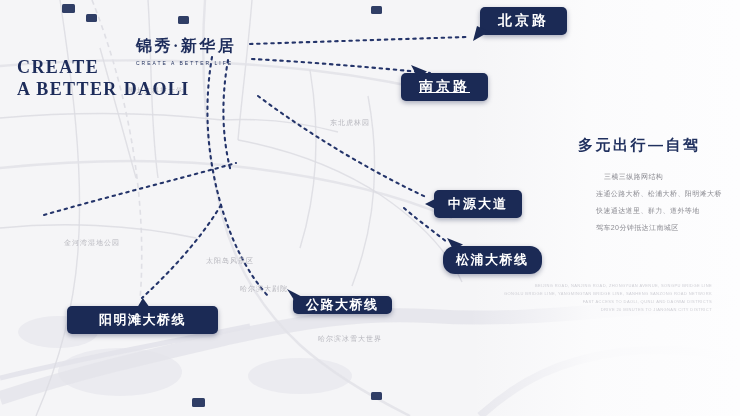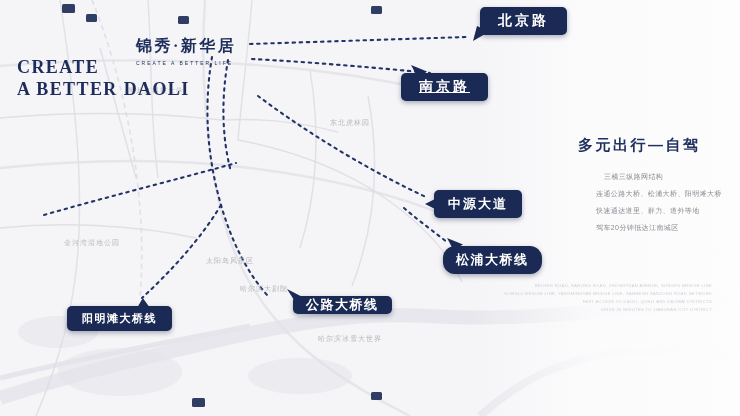--- a/index.html
+++ b/index.html
@@ -45,21 +45,21 @@
   .c1{left:480px;top:7px;font-size:14px;letter-spacing:3px;padding:5px 18px;}
   .c1 .tail{left:-7px;bottom:-6px;width:16px;height:15px;clip-path:polygon(0 100%, 25% 0, 100% 38%);}
   .c2{left:401px;top:73px;font-size:14px;letter-spacing:3px;padding:5px 18px;text-decoration:underline;}
   .c2 .tail{left:10px;top:-8px;width:16px;height:12px;clip-path:polygon(0 0, 100% 55%, 40% 100%);}
   .c3{left:434px;top:190px;font-size:13px;letter-spacing:2px;padding:5px 14px;}
   .c3 .tail{left:-9px;top:8px;width:12px;height:12px;clip-path:polygon(0 50%, 100% 0, 100% 100%);}
   .c4{left:443px;top:246px;font-size:13px;letter-spacing:1.5px;padding:5px 13px;border-radius:12px;}
   .c4 .tail{left:4px;top:-8px;width:16px;height:12px;clip-path:polygon(0 0, 100% 55%, 40% 100%);}
   .c5{left:293px;top:296px;font-size:13px;letter-spacing:1.5px;padding:0 13px;}
   .c5 .tail{left:-6px;top:-7px;width:14px;height:12px;clip-path:polygon(0 0, 100% 60%, 55% 100%);}
-  .c6{left:67px;top:306px;font-size:11px;letter-spacing:1.5px;padding:5px 15px;}
+  .c6{left:67px;top:306px;font-size:13px;letter-spacing:1.5px;padding:5px 32px;}
   .c6 .tail{left:70px;top:-8px;width:13px;height:10px;clip-path:polygon(0 100%, 45% 0, 100% 100%);}
 
   .info-title{
     position:absolute;left:578px;top:136px;
     font-size:15px;font-weight:700;color:#21315f;letter-spacing:2.5px;white-space:nowrap;
   }
   .info-lines{
     position:absolute;left:596px;top:168px;
     font-size:7px;color:#8b8b92;line-height:17px;letter-spacing:.4px;white-space:nowrap;
   }

